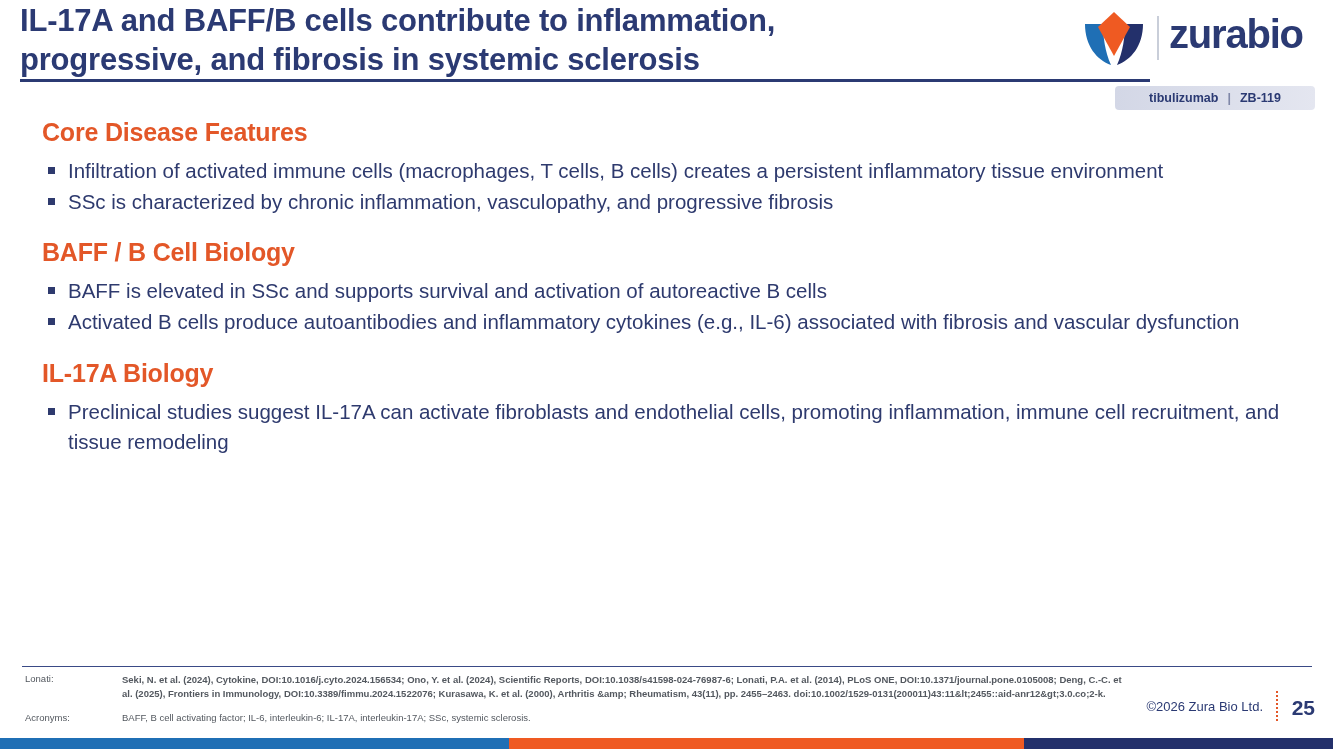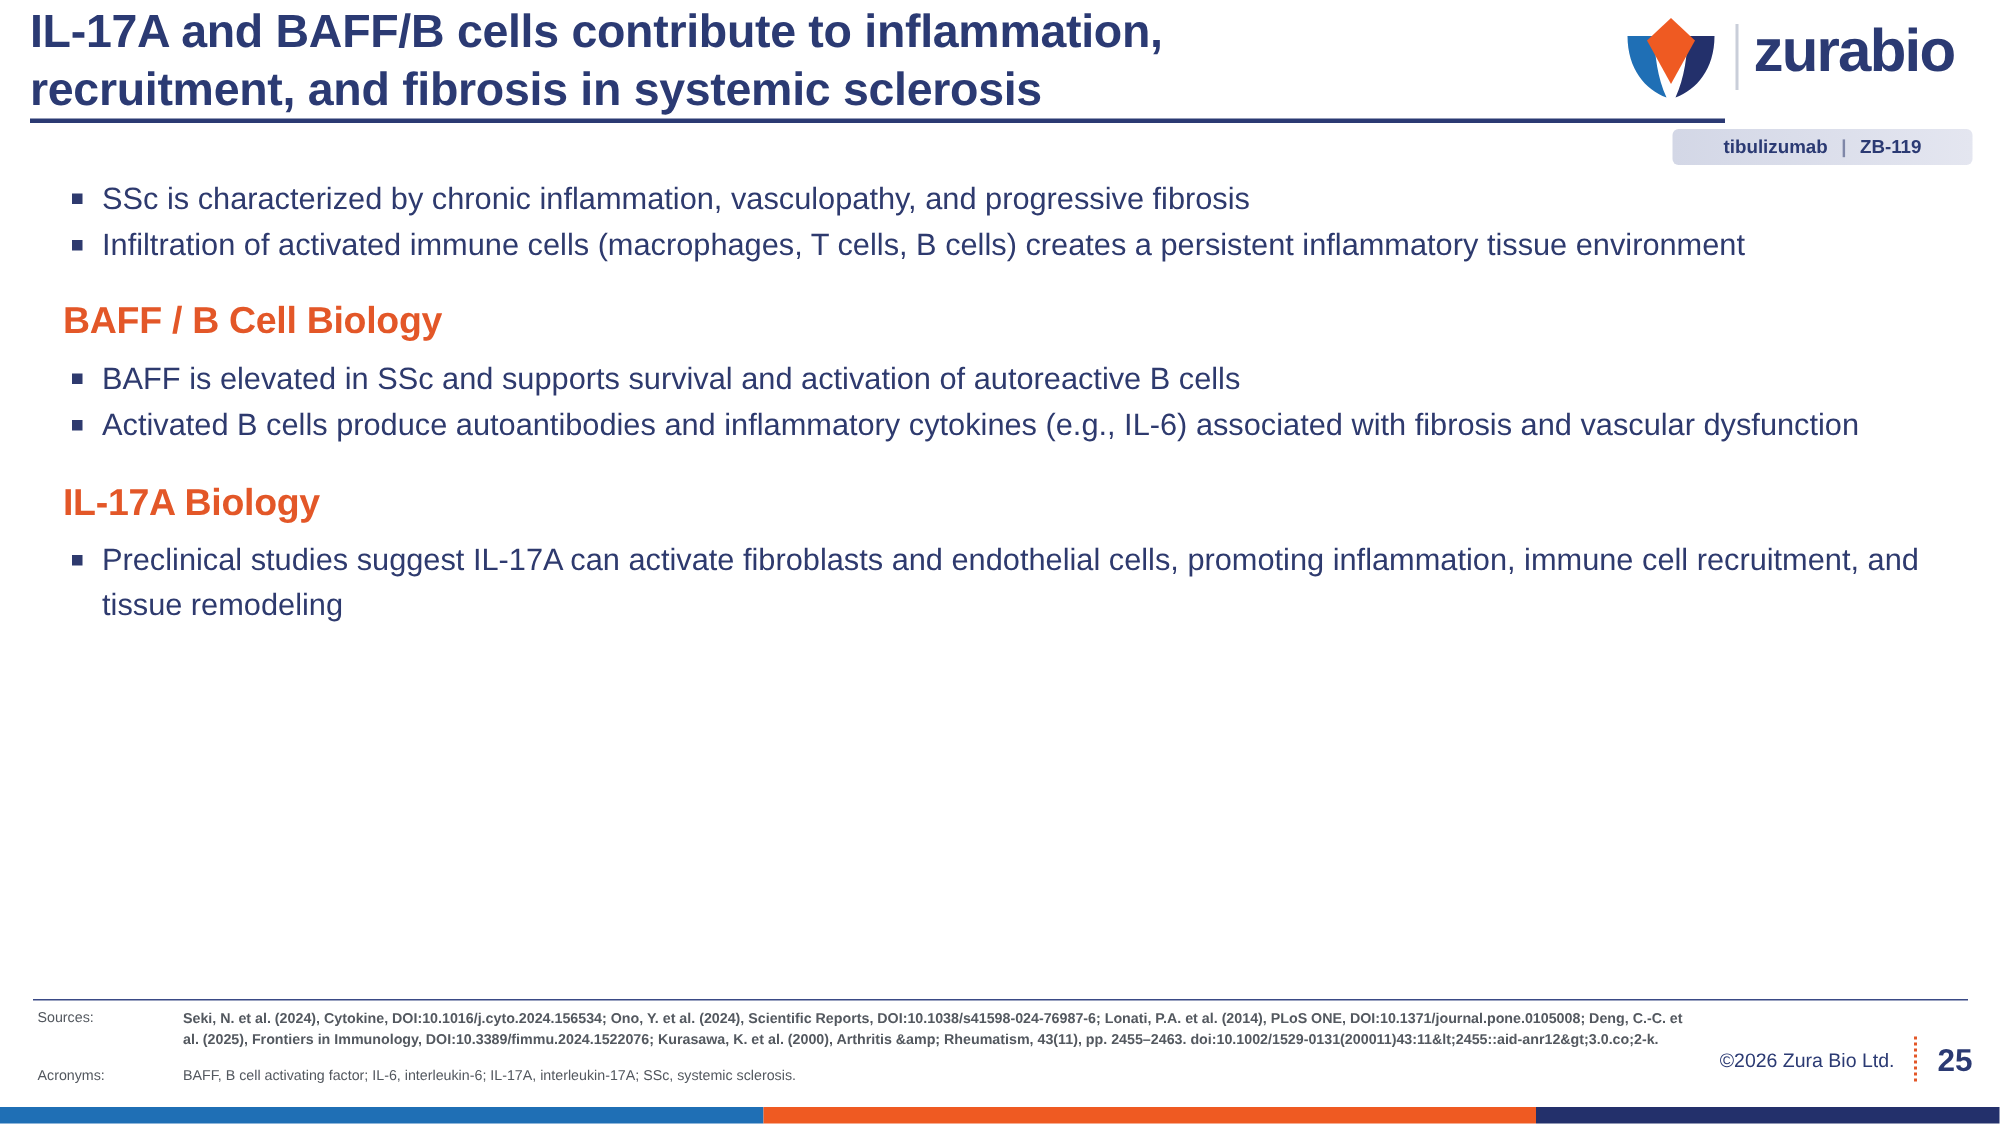--- a/index.html
+++ b/index.html
@@ -208,21 +208,21 @@
   }
   #bar-blue   { width: 38.2%; background: #1f6fb5; }
   #bar-orange { width: 38.6%; background: #ef5a22; }
   #bar-navy   { width: 23.2%; background: #23306b; }
 </style>
 </head>
 <body>
 
 <div id="slide-header">
   <div id="page-title">IL-17A and BAFF/B cells contribute to inflammation,
-recruitment, and fibrosis in systemic sclerosis</div>
+progressive, and fibrosis in systemic sclerosis</div>
   <div id="title-rule"></div>
 
   <div id="brand-block">
     <div id="logo-mark">
       <svg width="62" height="54" viewBox="0 0 62 54" xmlns="http://www.w3.org/2000/svg">
         <path d="M2 12 C2 34, 14 48, 28 53 C22 40, 20 24, 20 12 Z" fill="#1f6fb5"></path>
         <path d="M60 12 C60 34, 48 48, 34 53 C40 40, 42 24, 42 12 Z" fill="#23306b"></path>
         <path d="M31 0 L47 15 L31 44 L15 15 Z" fill="#ef5a22"></path>
       </svg>
     </div>
@@ -232,28 +232,29 @@
       <span>tibulizumab</span>
       <span class="sep">|</span>
       <span>ZB-119</span>
     </div>
   </div>
 </div>
 
 <div id="content">
 
   <div class="section">
+    <div class="section-heading">Core Disease Features</div>
     <ul class="bullets">
       <li>
         <span class="sq"></span>
+        <span>Infiltration of activated immune cells (macrophages, T cells, B cells) creates a persistent inflammatory tissue environment</span>
+      </li>
+      <li>
+        <span class="sq"></span>
         <span>SSc is characterized by chronic inflammation, vasculopathy, and progressive fibrosis</span>
-      </li>
-      <li>
-        <span class="sq"></span>
-        <span>Infiltration of activated immune cells (macrophages, T cells, B cells) creates a persistent inflammatory tissue environment</span>
       </li>
     </ul>
   </div>
 
   <div class="section">
     <div class="section-heading">BAFF / B Cell Biology</div>
     <ul class="bullets">
       <li>
         <span class="sq"></span>
         <span>BAFF is elevated in SSc and supports survival and activation of autoreactive B cells</span>
@@ -272,21 +273,21 @@
         <span class="sq"></span>
         <span>Preclinical studies suggest IL-17A can activate fibroblasts and endothelial cells, promoting inflammation, immune cell recruitment, and tissue remodeling</span>
       </li>
     </ul>
   </div>
 
 </div>
 
 <div id="footer">
   <div id="footer-rule"></div>
-  <div class="foot-label" id="sources-label">Sources:</div>
+  <div class="foot-label" id="sources-label">Lonati:</div>
   <div id="sources-text">Seki, N. et al. (2024), Cytokine, DOI:10.1016/j.cyto.2024.156534; Ono, Y. et al. (2024), Scientific Reports, DOI:10.1038/s41598-024-76987-6; Lonati, P.A. et al. (2014), PLoS ONE, DOI:10.1371/journal.pone.0105008; Deng, C.-C. et al. (2025), Frontiers in Immunology, DOI:10.3389/fimmu.2024.1522076; Kurasawa, K. et al. (2000), Arthritis &amp;amp; Rheumatism, 43(11), pp. 2455–2463. doi:10.1002/1529-0131(200011)43:11&amp;lt;2455::aid-anr12&amp;gt;3.0.co;2-k.</div>
   <div class="foot-label" id="acronyms-label">Acronyms:</div>
   <div id="acronyms-text">BAFF, B cell activating factor; IL-6, interleukin-6; IL-17A, interleukin-17A; SSc, systemic sclerosis.</div>
   <div id="copyright">©2026 Zura Bio Ltd.</div>
   <div id="page-divider"></div>
   <div id="page-number">25</div>
 </div>
 
 <div id="bottom-bar">
   <div id="bar-blue"></div>

